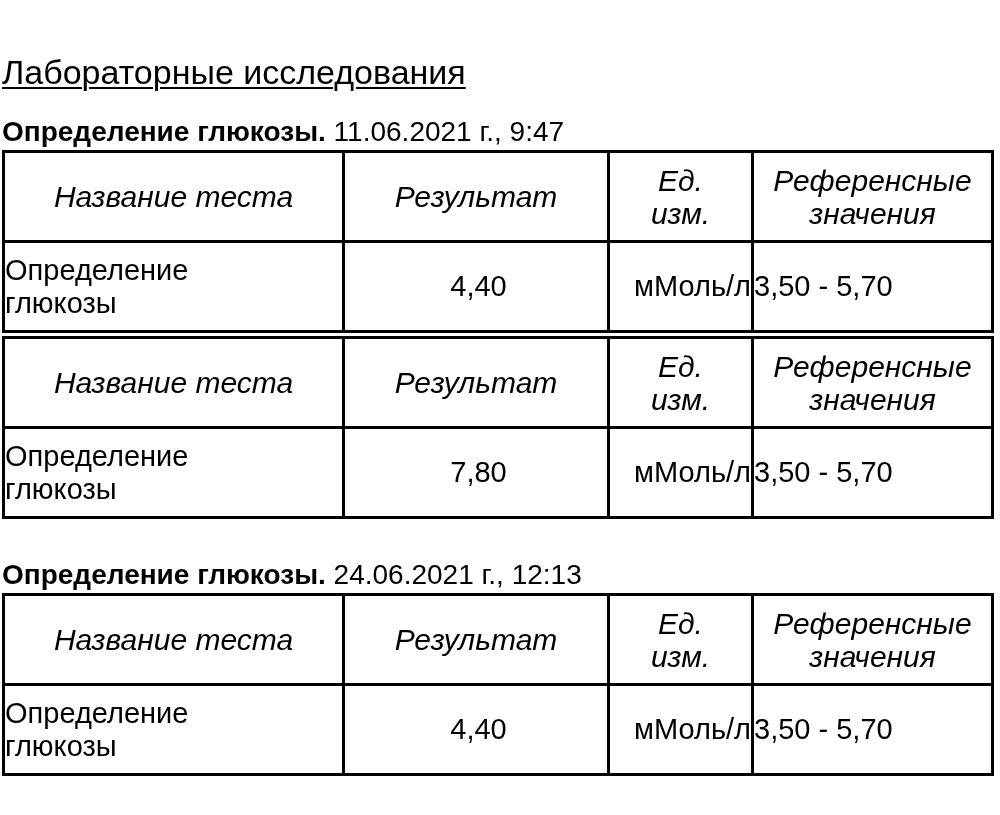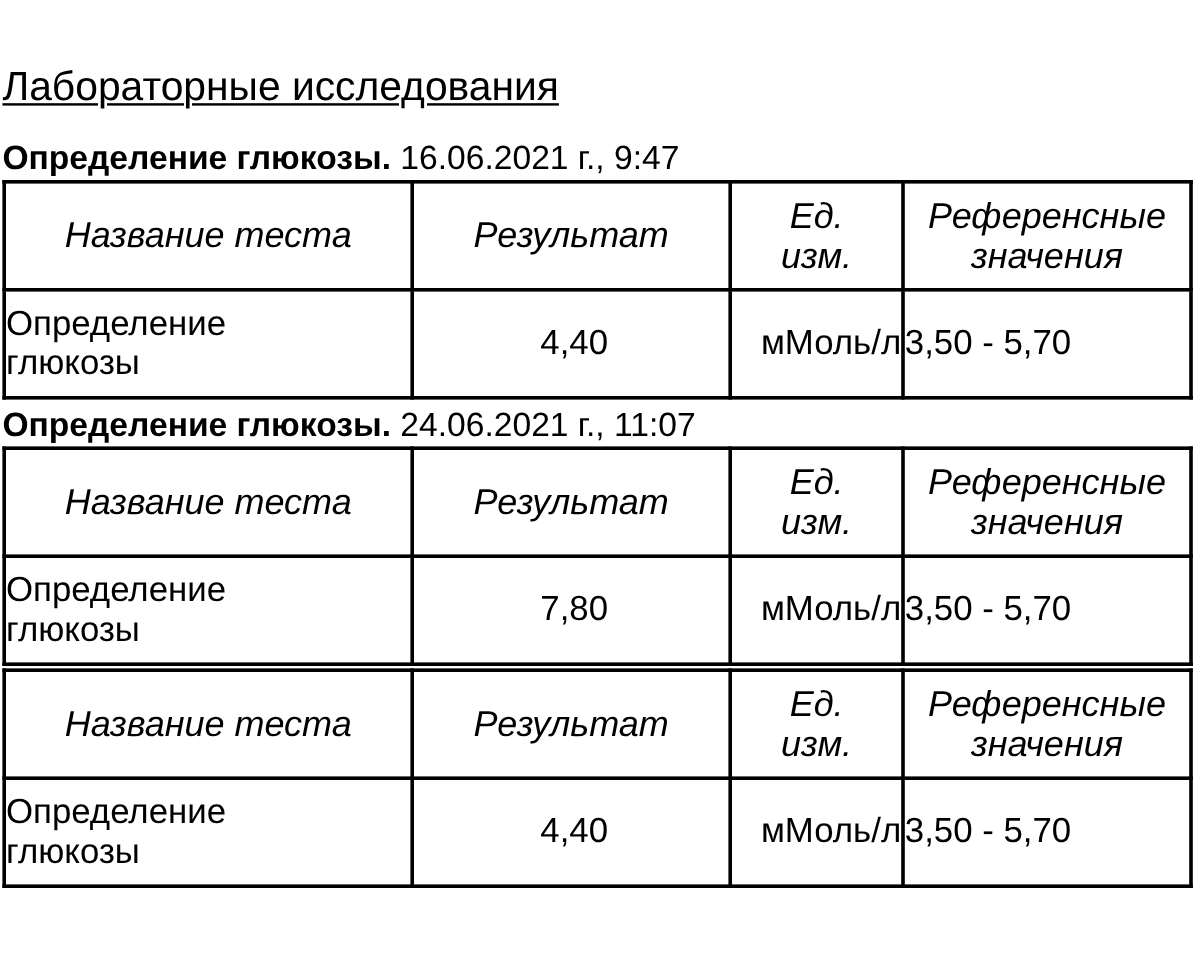--- a/index.html
+++ b/index.html
@@ -76,21 +76,21 @@
     td.ref-cell { }
     .cell-text { display: inline-block; }
   </style>
 </head>
 <body>
 
 <h1 class="page-title">Лабораторные исследования</h1>
 
 <div class="section" style="top:114px;">
   <div class="section-heading">
-    <span class="test-name">Определение глюкозы.</span><span> 16.06.2021 г., 9:47</span>
+    <span class="test-name">Определение глюкозы.</span><span> 11.06.2021 г., 9:47</span>
   </div>
   <table class="lab">
     <colgroup>
         <col class="c-name">
         <col class="c-result">
         <col class="c-unit">
         <col class="c-ref">
       </colgroup>
     <tbody>
         <tr>
@@ -103,23 +103,20 @@
       <td class="name-cell"><span class="cell-text" style="width:230px;">Определение глюкозы</span></td>
       <td class="result-cell">4,40</td>
       <td class="unit-cell"><span class="cell-text" style="width:125px; word-break:break-all;">мМоль/л</span></td>
       <td class="ref-cell">3,50 - 5,70</td>
     </tr>
   </tbody>
     </table>
 </div>
 
 <div class="section" style="top:336px;">
-  <div class="section-heading">
-    <span class="test-name">Определение глюкозы.</span><span> 24.06.2021 г., 11:07</span>
-  </div>
   <table class="lab">
     <colgroup>
         <col class="c-name">
         <col class="c-result">
         <col class="c-unit">
         <col class="c-ref">
       </colgroup>
     <tbody>
         <tr>
       <th>Название теста</th>
@@ -131,20 +128,23 @@
       <td class="name-cell"><span class="cell-text" style="width:230px;">Определение глюкозы</span></td>
       <td class="result-cell">7,80</td>
       <td class="unit-cell"><span class="cell-text" style="width:125px; word-break:break-all;">мМоль/л</span></td>
       <td class="ref-cell">3,50 - 5,70</td>
     </tr>
   </tbody>
     </table>
 </div>
 
 <div class="section" style="top:557px;">
+  <div class="section-heading">
+    <span class="test-name">Определение глюкозы.</span><span> 24.06.2021 г., 12:13</span>
+  </div>
   <table class="lab">
     <colgroup>
         <col class="c-name">
         <col class="c-result">
         <col class="c-unit">
         <col class="c-ref">
       </colgroup>
     <tbody>
         <tr>
       <th>Название теста</th>

